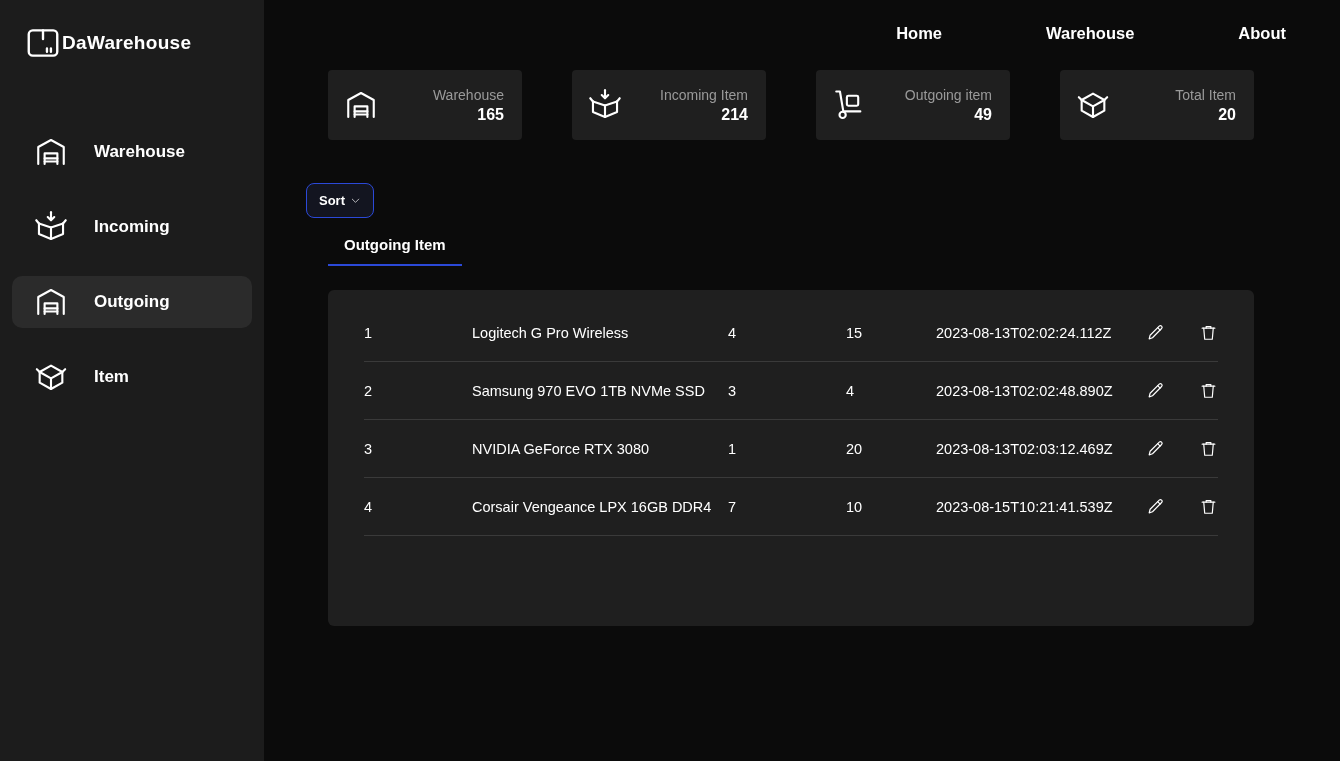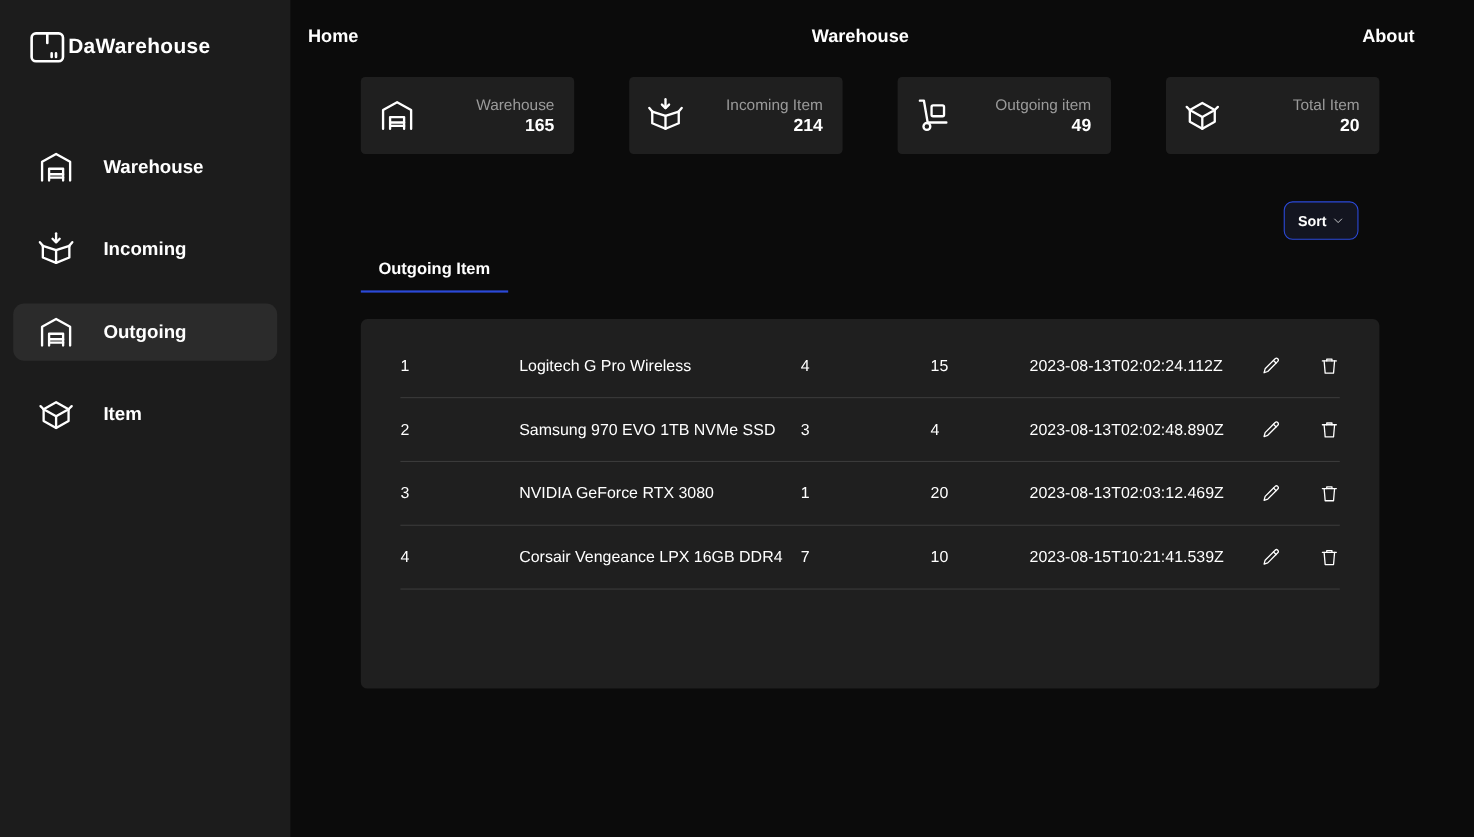--- a/index.html
+++ b/index.html
@@ -29,22 +29,22 @@
     border-radius:10px; cursor:pointer;
     font-size:17px; font-weight:bold;
   }
   .nav-item.active { background:#2b2b2b; }
   .nav-item .icn svg { width:34px; height:34px; display:block; }
 
   
   .main { flex:1; position:relative; }
 
   .topnav {
-    display:flex; justify-content:space-between; align-items:center;
-    gap:72px; padding:24px 54px 0 16px;
+    display:flex; justify-content:flex-end; align-items:center;
+    gap:104px; padding:24px 54px 0 16px;
   }
   .topnav a {
     color:#ffffff; text-decoration:none;
     font-size:16.5px; font-weight:bold; cursor:pointer;
   }
 
   .stats {
     display:flex; gap:50px;
     margin:27px 86px 0 64px;
   }
@@ -53,21 +53,21 @@
     background:#1f1f1f; border-radius:4px;
     display:flex; align-items:center;
     padding:0 18px 0 16px;
   }
   .stat-card .icn svg { width:34px; height:34px; display:block; }
   .stat-text { margin-left:auto; display:flex; flex-direction:column; gap:3px; min-width:84px; }
   .stat-label { font-size:14px; color:#9a9a9a; text-align:right; }
   .stat-value { font-size:16px; font-weight:bold; color:#ffffff;text-align:right; }
 
   .sort-row {
-    display:flex; justify-content:flex-end;
+    display:flex; justify-content:flex-start;
     margin:43px 105px 0 0;
     padding-left:42px;
   }
   .sort-btn {
     display:flex; align-items:center; gap:5px;
     height:35px; padding:0 12px;
     background:#131520;
     border:1px solid #2b49d8; border-radius:8px;
     color:#ffffff; font-size:13px; font-weight:bold;
     font-family:"Liberation Sans", sans-serif;

